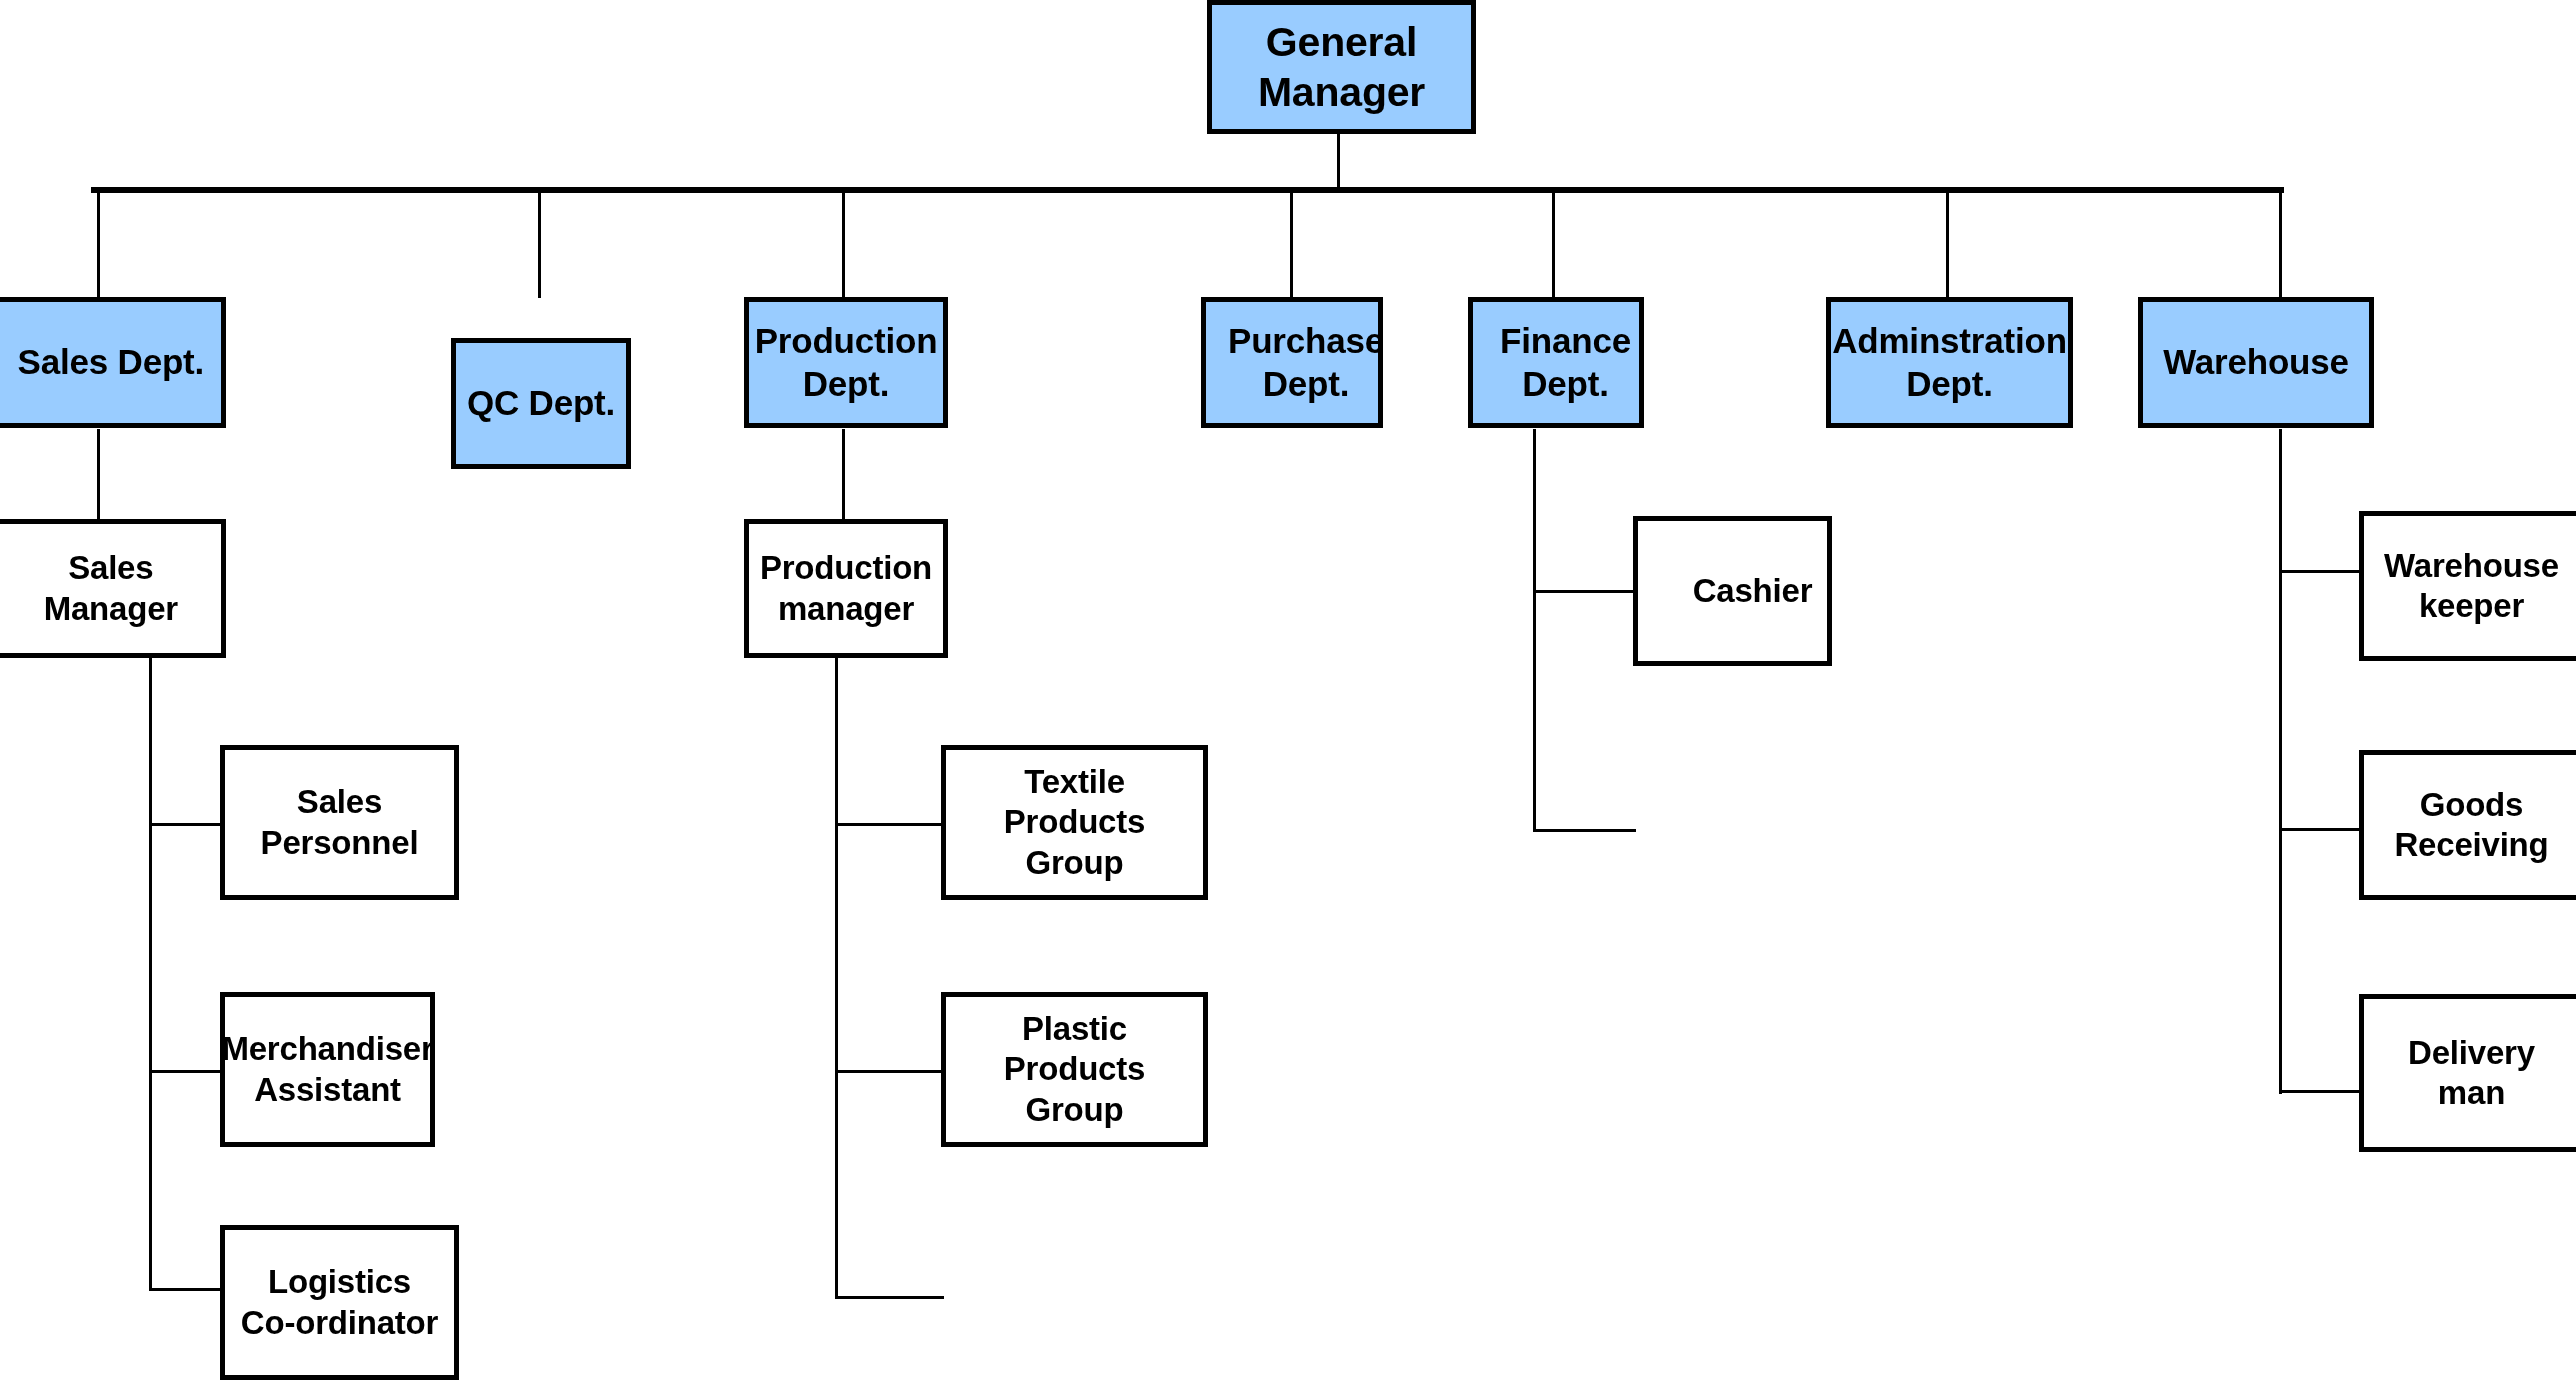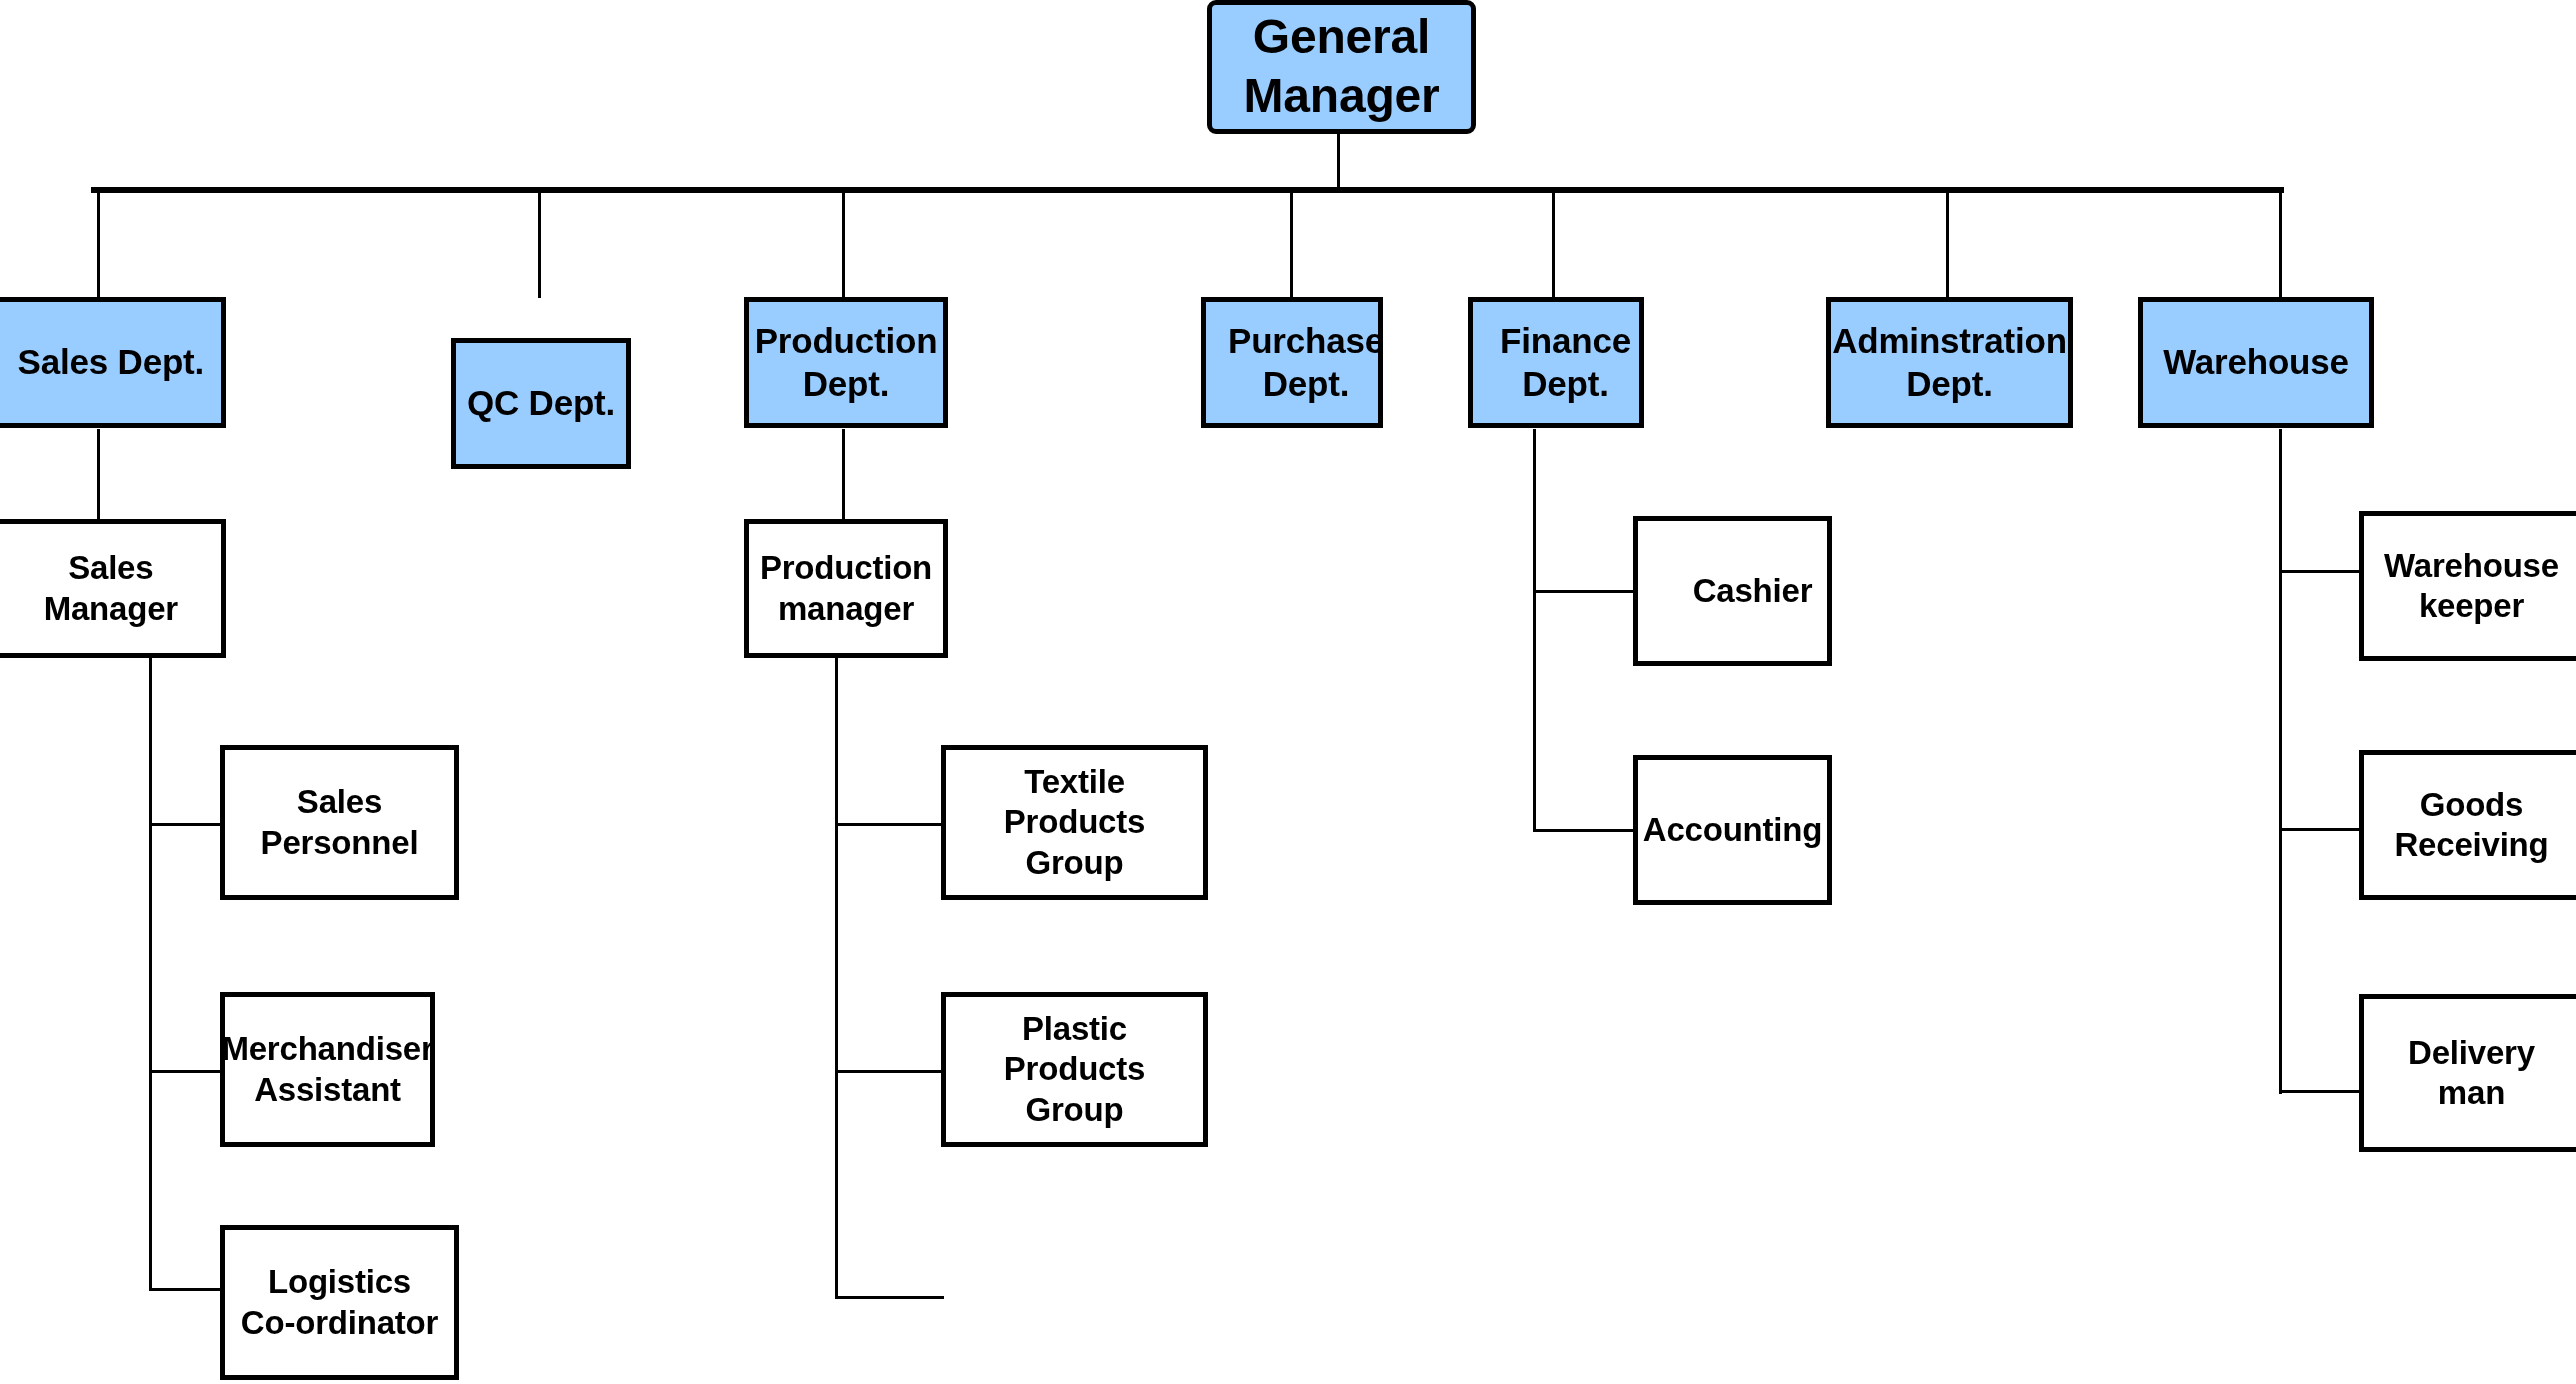--- a/index.html
+++ b/index.html
@@ -36,21 +36,21 @@
   }
   .node.dept {
     background: #99CCFF;
   }
   .node .label {
     display: block;
     padding: 0 4.7px;
     white-space: pre-line;
   }
   
-  .fs-root   { font-size: 48px; border-radius: 9px; }
+  .fs-root   { font-size: 41px; }
   .fs-dept   { font-size: 35px; }
   .fs-sub    { font-size: 33px; }
   .fs-leaf   { font-size: 33px; }
 
   
   .line {
     position: absolute;
     background: #000000;
     z-index: 1;
   }
@@ -168,23 +168,20 @@
   <div class="node fs-leaf" style="left:941px; top:992px; width:267px; height:155px;">
     <span class="label">Plastic
 Products Group</span>
   </div>
 
 
   <div class="node fs-leaf" style="left:1633px; top:516px; width:199px; height:150px;padding-left:40px;">
     <span class="label">Cashier</span>
   </div>
 
-  <div class="node fs-leaf" style="left:1633px; top:755px; width:199px; height:150px;">
-    <span class="label">Accounting</span>
-  </div>
 
   <div class="node fs-leaf" style="left:2359px; top:511px; width:225px; height:150px;">
     <span class="label">Warehouse
 keeper</span>
   </div>
 
   <div class="node fs-leaf" style="left:2359px; top:750px; width:225px; height:150px;">
     <span class="label">Goods
 Receiving</span>
   </div>

